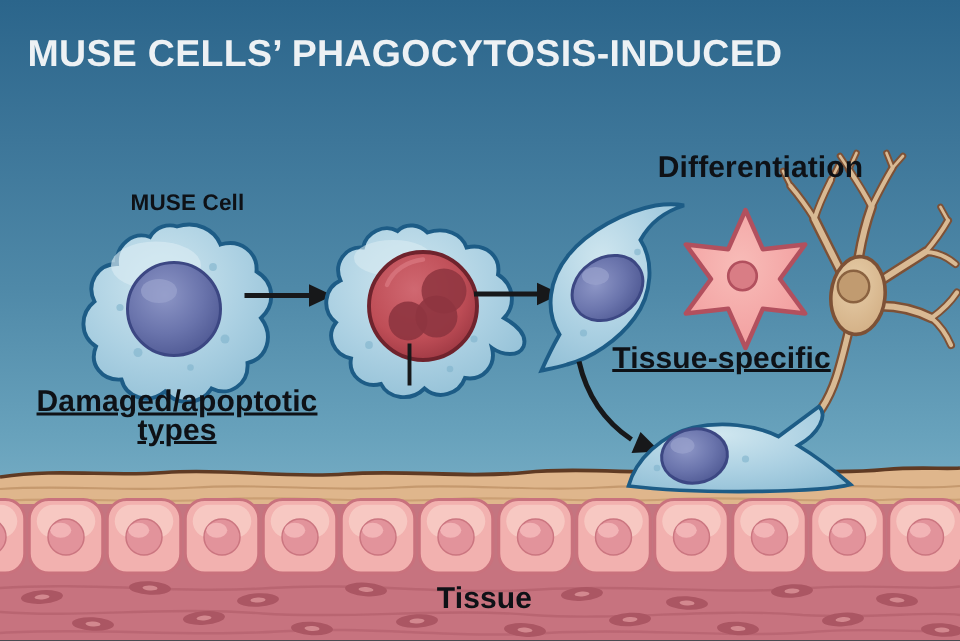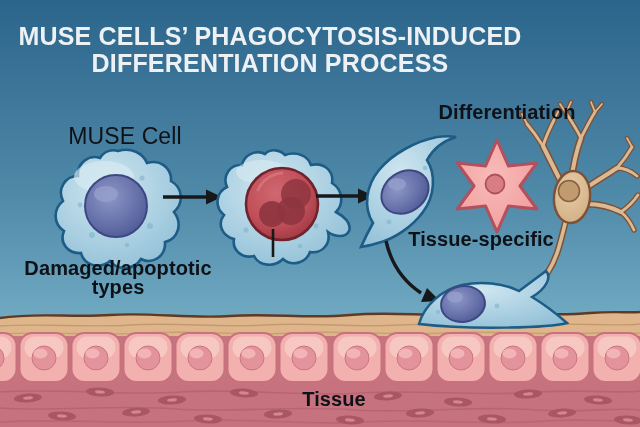--- a/index.html
+++ b/index.html
@@ -6,27 +6,27 @@
   .stage{
     position:relative;width:640px;height:427px;overflow:hidden;
     background:linear-gradient(180deg,#2b658b 0%,#3d7699 22%,#4f89a8 45%,#68a2bc 68%,#79afc6 80%);
     font-family:"Liberation Sans",sans-serif;
   }
   .stage svg{position:absolute;left:0;top:0;}
   .lbl{
     position:absolute;width:220px;text-align:center;color:#0e1116;
     font-size:20px;font-weight:600;line-height:20px;letter-spacing:0.1px;
   }
-  .lbl span{display:block;}
+  .lbl span{display:block;text-decoration:underline;}
   .title{
     position:absolute;left:0;top:23px;width:540px;text-align:center;
     color:#edf1f4;font-size:25px;font-weight:700;line-height:27px;letter-spacing:0.2px;
   }
   .title span{display:block;}
-  .muse-lbl{font-size:23px;font-weight:400;}
+  .muse-lbl{font-size:15px;font-weight:700;}
 </style>
 </head>
 <body>
 
 <div class="stage">
 
   <svg width="640" height="427" viewBox="0 0 640 427">
     <defs>
       <radialGradient id="nucGrad" cx="40%" cy="35%" r="75%">
         <stop offset="0%" stop-color="#8d96c6"></stop>
@@ -221,33 +221,32 @@
       <path d="M 419,324 C 424,306 441,290 462,285 C 481,281 503,283 519,291 L 546,271 C 552,277 546,289 532,297 C 547,306 559,316 567,323 C 548,328 470,330 419,324 Z" fill="url(#blueCell)" stroke="#1d5c86" stroke-width="2.5"></path>
       <circle cx="497" cy="306" r="2.4" fill="#7fb2cb" opacity="0.6"></circle>
       <circle cx="438" cy="312" r="2.2" fill="#7fb2cb" opacity="0.6"></circle>
       <ellipse cx="463" cy="304" rx="22" ry="18" fill="url(#nucGrad)" stroke="#3c4783" stroke-width="2" transform="rotate(-8 463 304)"></ellipse>
       <ellipse cx="455" cy="297" rx="8" ry="5.5" fill="#9aa2cd" opacity="0.7"></ellipse>
     </g>
   </svg>
 
   <div class="title">
     <span>MUSE CELLS’ PHAGOCYTOSIS-INDUCED</span>
-    <span>DIFFERENTIATION PROCESS</span>
   </div>
 
   <div class="lbl muse-lbl" style="left:15px;top:126px;">MUSE Cell</div>
 
 
   <div class="lbl" style="left:8px;top:259px;line-height:19px;text-align:center;">
     <span>Damaged/apoptotic</span>
     <span>types</span>
   </div>
 
 
   <div class="lbl" style="left:397px;top:102px;">Differentiation</div>
 
   <div class="lbl" style="left:371px;top:230px;line-height:19px;">
     <span>Tissue-specific</span>
   </div>
 
-  <div class="lbl" style="left:224px;top:389px;">Tissue</div>
+  <div class="lbl" style="left:213px;top:389px;">Tissue</div>
 
 </div>
 
 </body></html>

